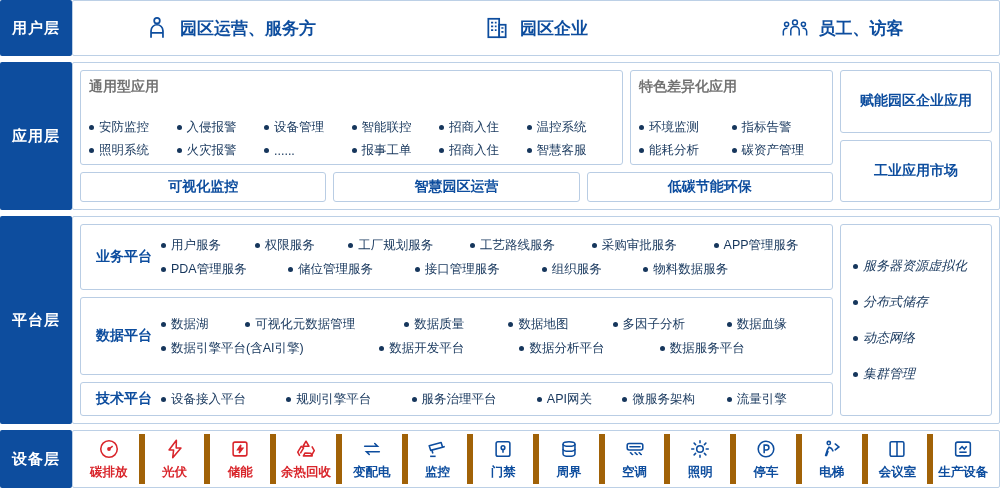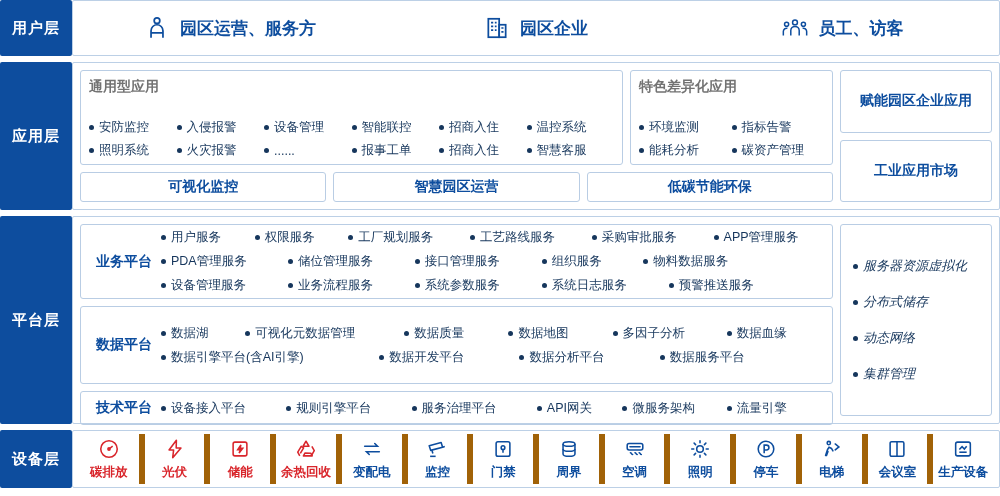--- a/index.html
+++ b/index.html
@@ -267,27 +267,20 @@
               <span class="chip" style="flex:1.3 1 0">采购审批服务</span>
               <span class="chip" style="flex:1.2 1 0">APP管理服务</span>
             </div>
             <div class="chip-line">
               <span class="chip" style="flex:1.25 1 0">PDA管理服务</span>
               <span class="chip" style="flex:1.25 1 0">储位管理服务</span>
               <span class="chip" style="flex:1.25 1 0">接口管理服务</span>
               <span class="chip" style="flex:1 1 0">组织服务</span>
               <span class="chip" style="flex:1.8 1 0">物料数据服务</span>
             </div>
-            <div class="chip-line">
-              <span class="chip" style="flex:1.25 1 0">设备管理服务</span>
-              <span class="chip" style="flex:1.25 1 0">业务流程服务</span>
-              <span class="chip" style="flex:1.25 1 0">系统参数服务</span>
-              <span class="chip" style="flex:1.25 1 0">系统日志服务</span>
-              <span class="chip" style="flex:1.55 1 0">预警推送服务</span>
-            </div>
           </div>
         </div>
 
         <div class="sub-card data-card">
           <div class="sub-title">数据平台</div>
           <div class="sub-content">
             <div class="chip-line">
               <span class="chip" style="flex:0.85 1 0">数据湖</span>
               <span class="chip" style="flex:1.6 1 0">可视化元数据管理</span>
               <span class="chip" style="flex:1.05 1 0">数据质量</span>

